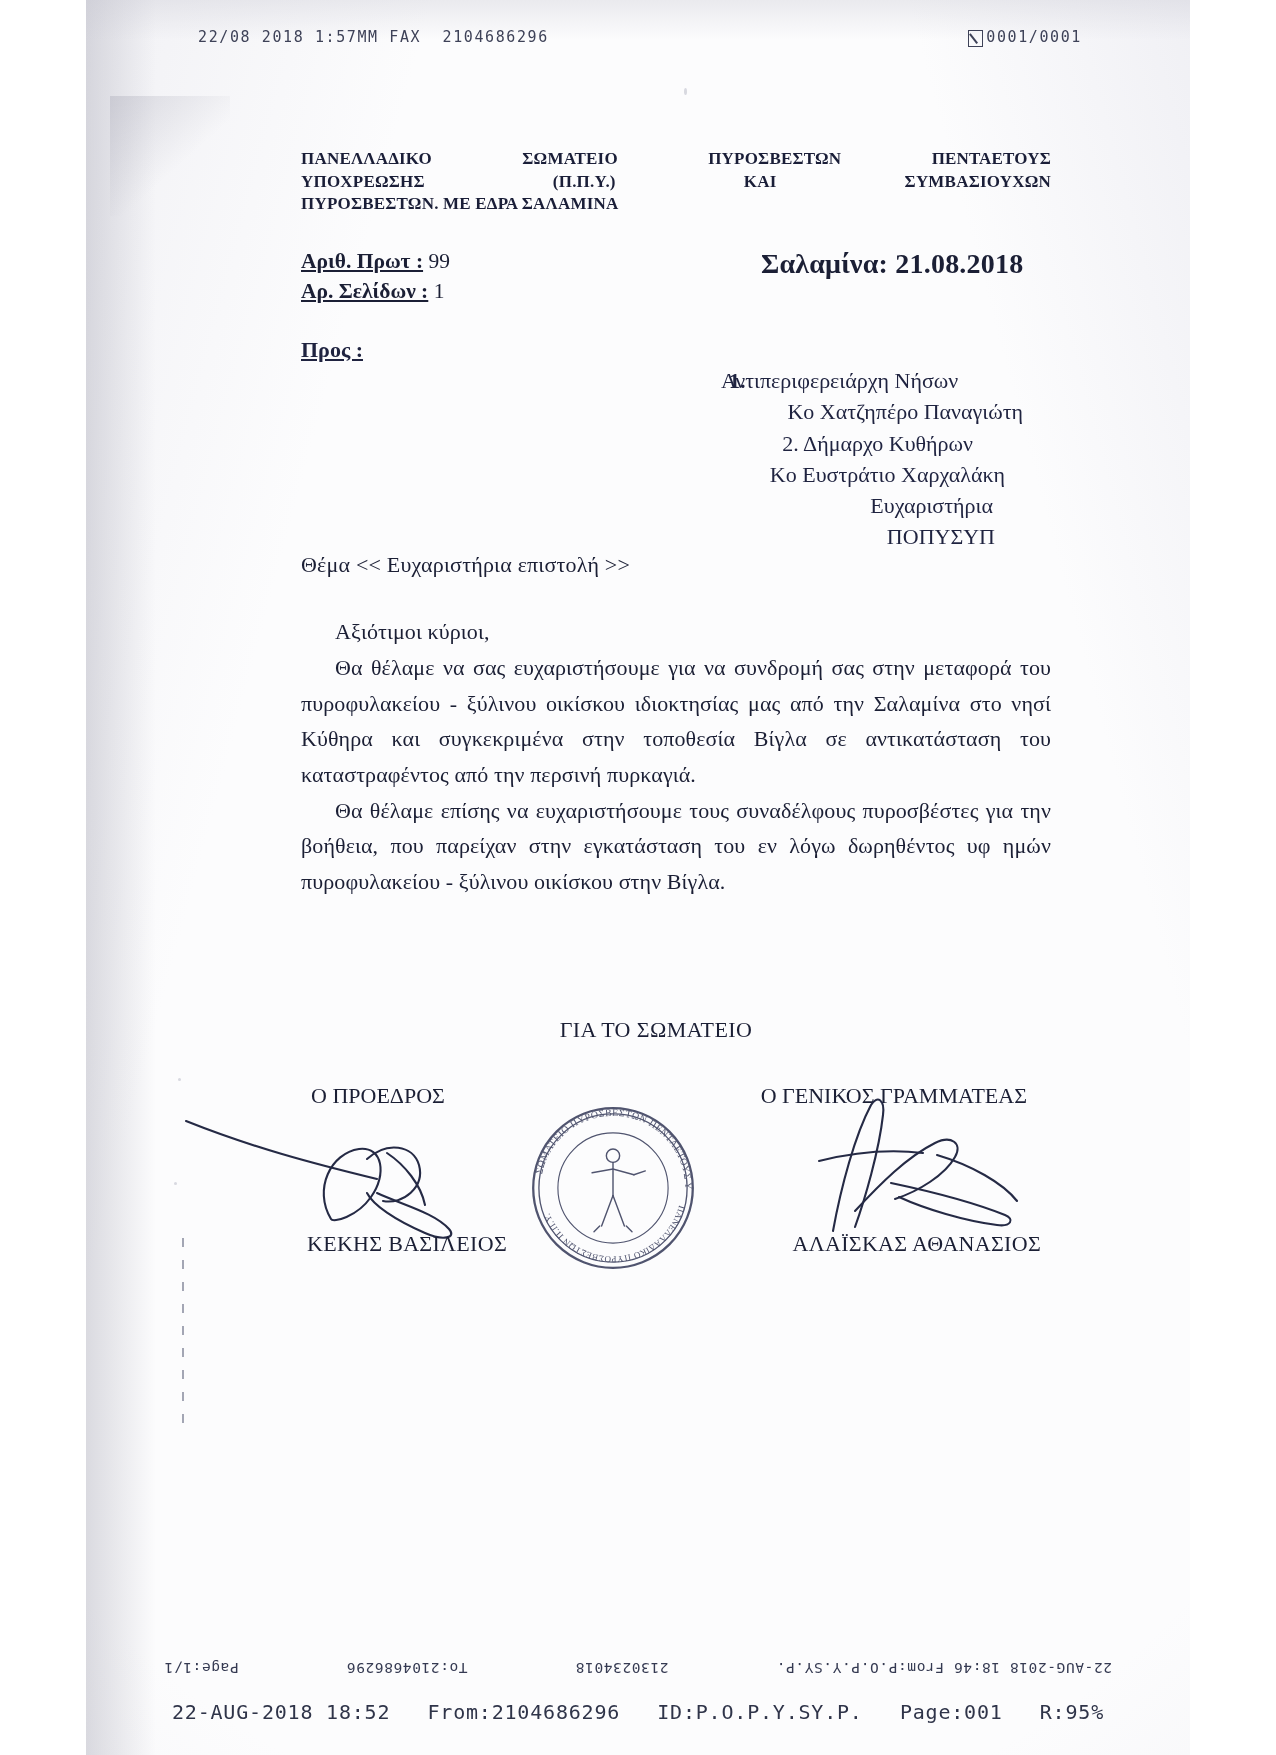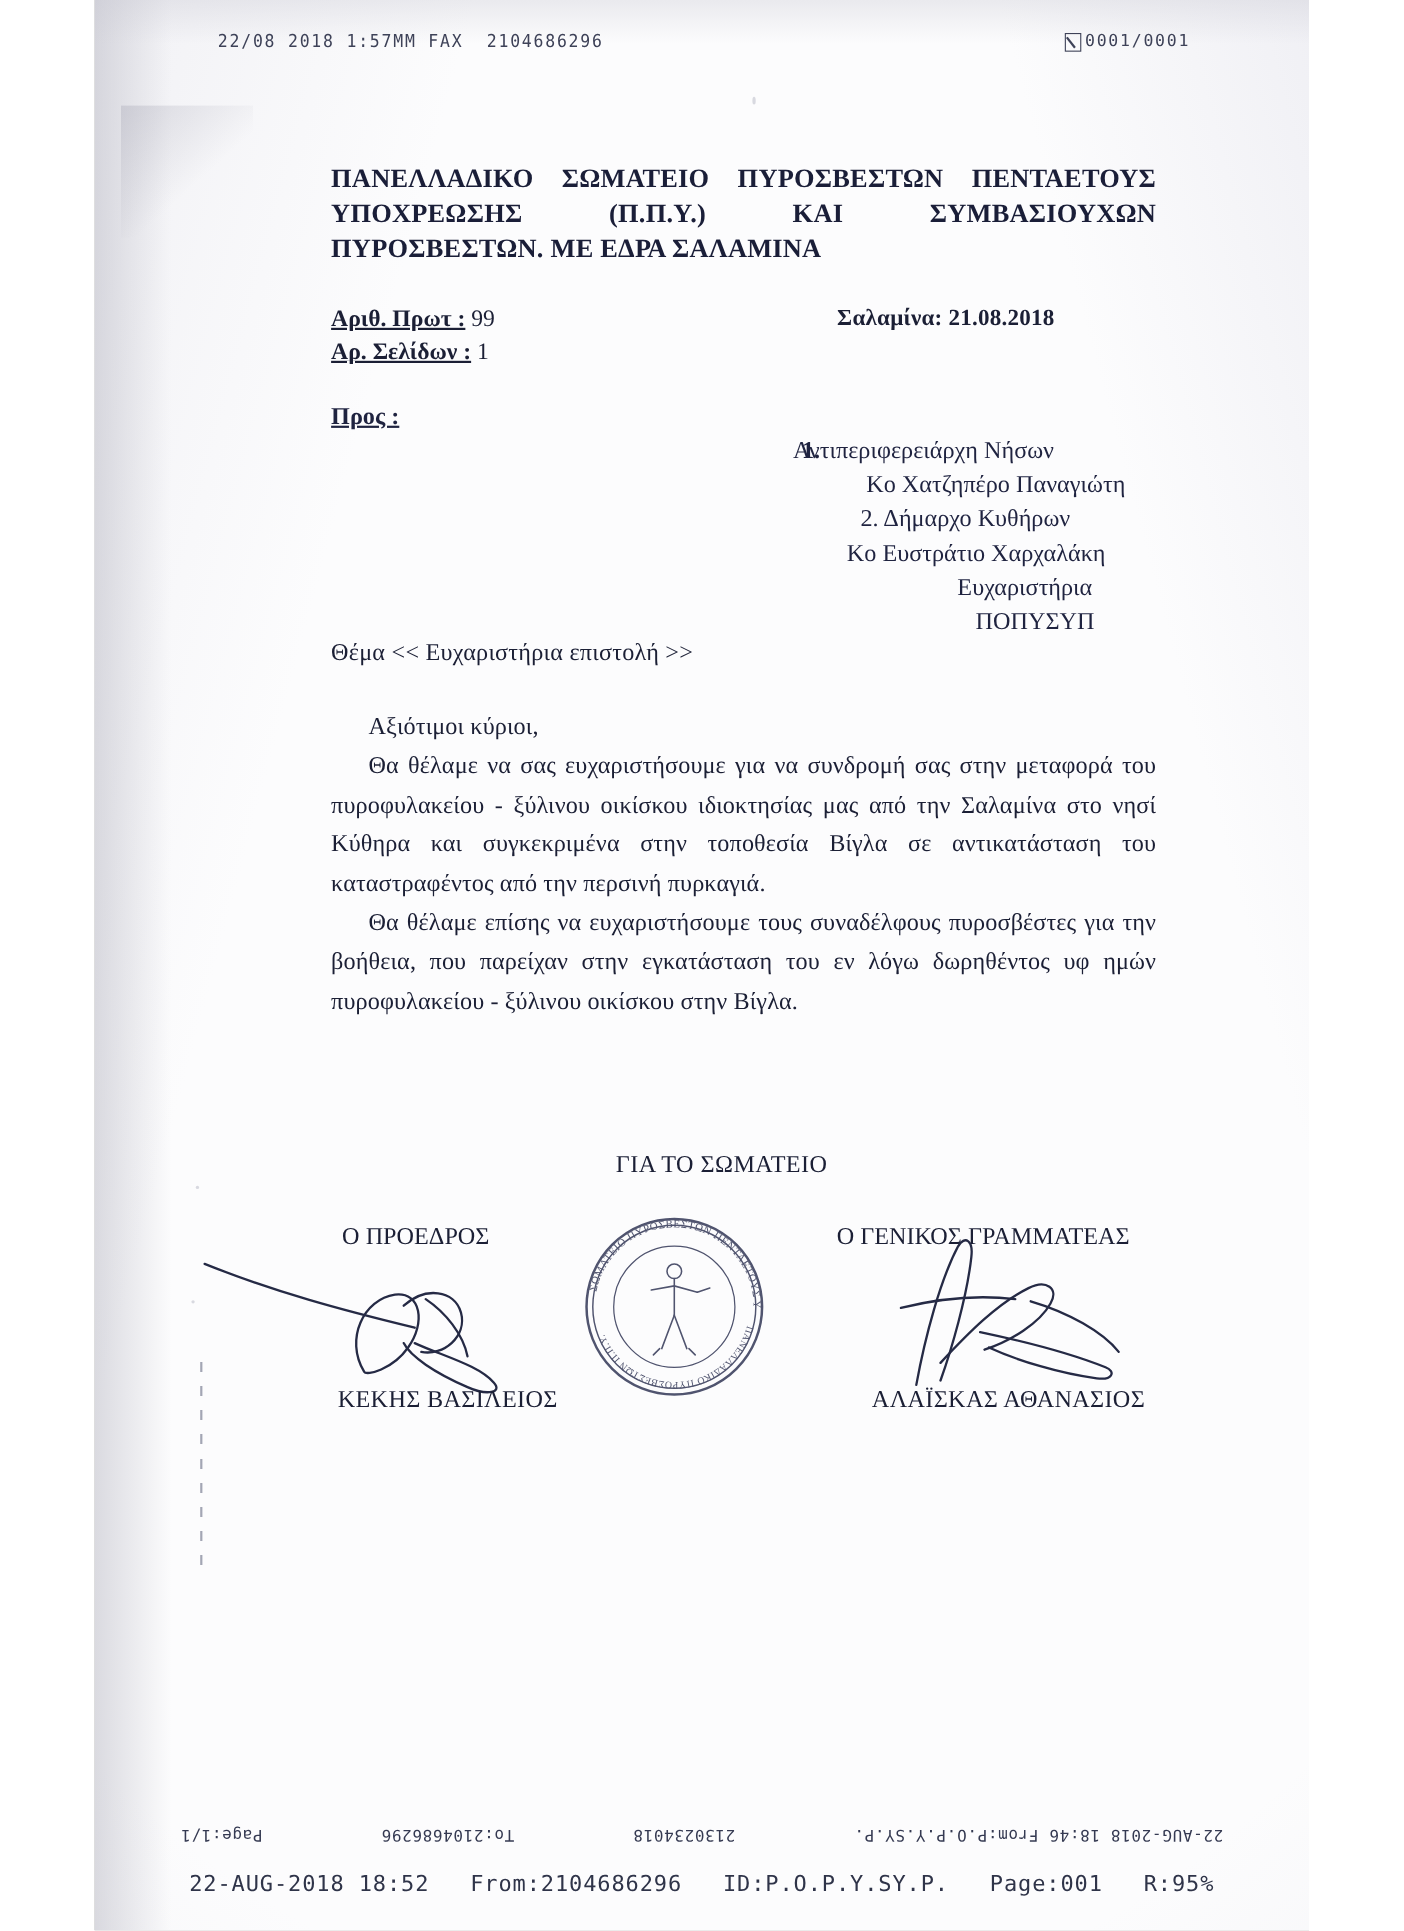--- a/index.html
+++ b/index.html
@@ -10,21 +10,21 @@
   body {
     font-family: "Liberation Serif", "DejaVu Serif", serif;
     color: #1b1f35;
   }
 
   .page {
     position: relative;
     width: 1104px;
     height: 1755px;
     margin: 0 auto;
-    background: #a3a3a3;
+    background: #84cc16;
     overflow: hidden;
   }
 
   
   .paper-tint {
     position: absolute;
     inset: 0;
     background:
       radial-gradient(ellipse 130% 100% at 50% 45%, rgba(255,255,255,0) 60%, rgba(214,214,222,0.45) 100%),
       linear-gradient(105deg, rgba(232,232,238,0.55) 0%, rgba(255,255,255,0) 22%),
@@ -102,21 +102,21 @@
 
   
   .doc {
     position: absolute;
     left: 215px;
     top: 148px;
     width: 750px;
   }
 
   .org-title {
-    font-size: 24px;
+    font-size: 17px;
     font-weight: bold;
     line-height: 1.33;
     letter-spacing: 0.2px;
     color: #1a1e38;
     text-align: justify;
   }
   .org-title .l1,
   .org-title .l2 {
     display: block;
     text-align: justify;
@@ -138,21 +138,21 @@
   .ref-left .k {
     font-weight: bold;
     text-decoration: underline;
     text-underline-offset: 2px;
   }
   .ref-left .v { font-weight: normal; }
   .ref-right {
     position: absolute;
     left: 460px; top: 2px;
     font-weight: bold;
-    font-size: 21px;
+    font-size: 28px;
     letter-spacing: 0.2px;
   }
 
   
   .recipients {
     margin-top: 26px;
     font-size: 22px;
     line-height: 1.42;
     color: #1f2340;
   }

